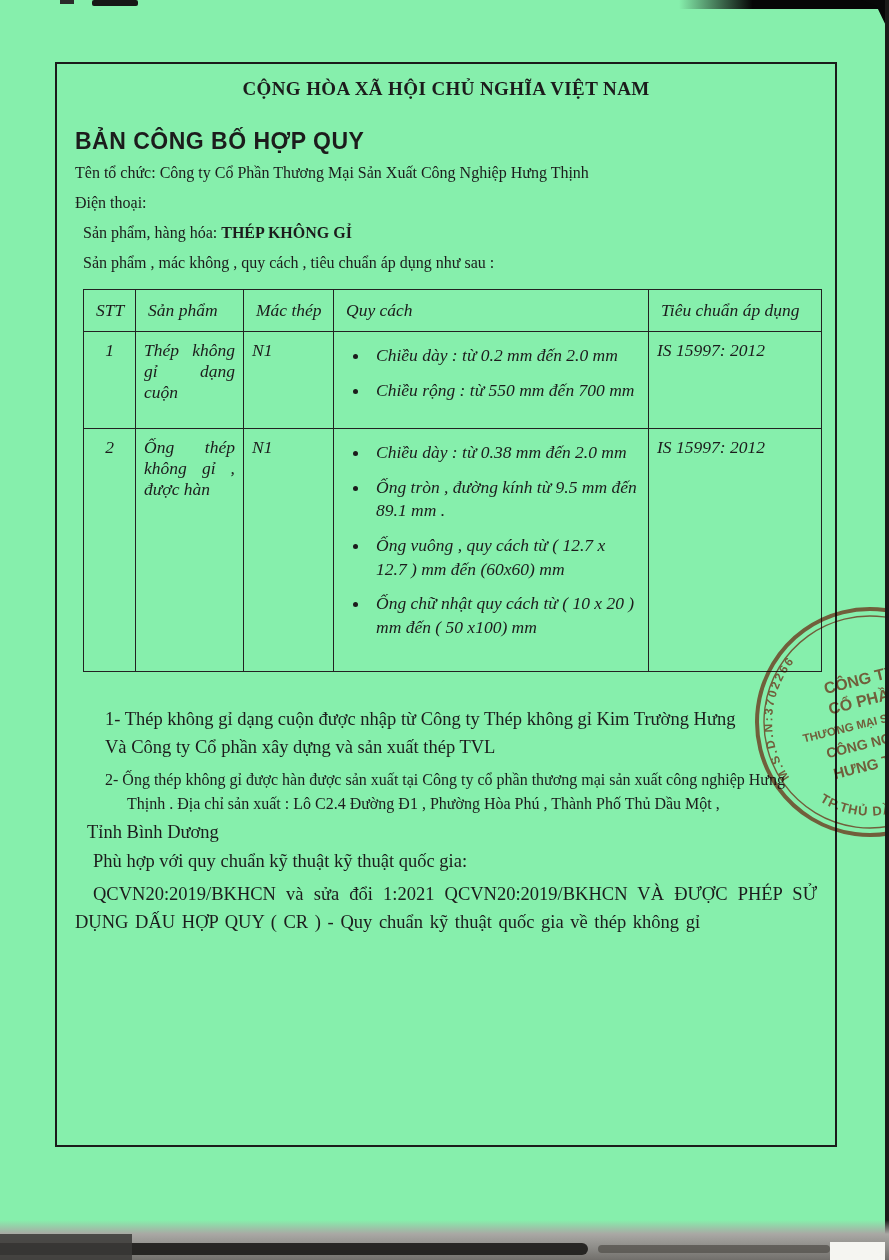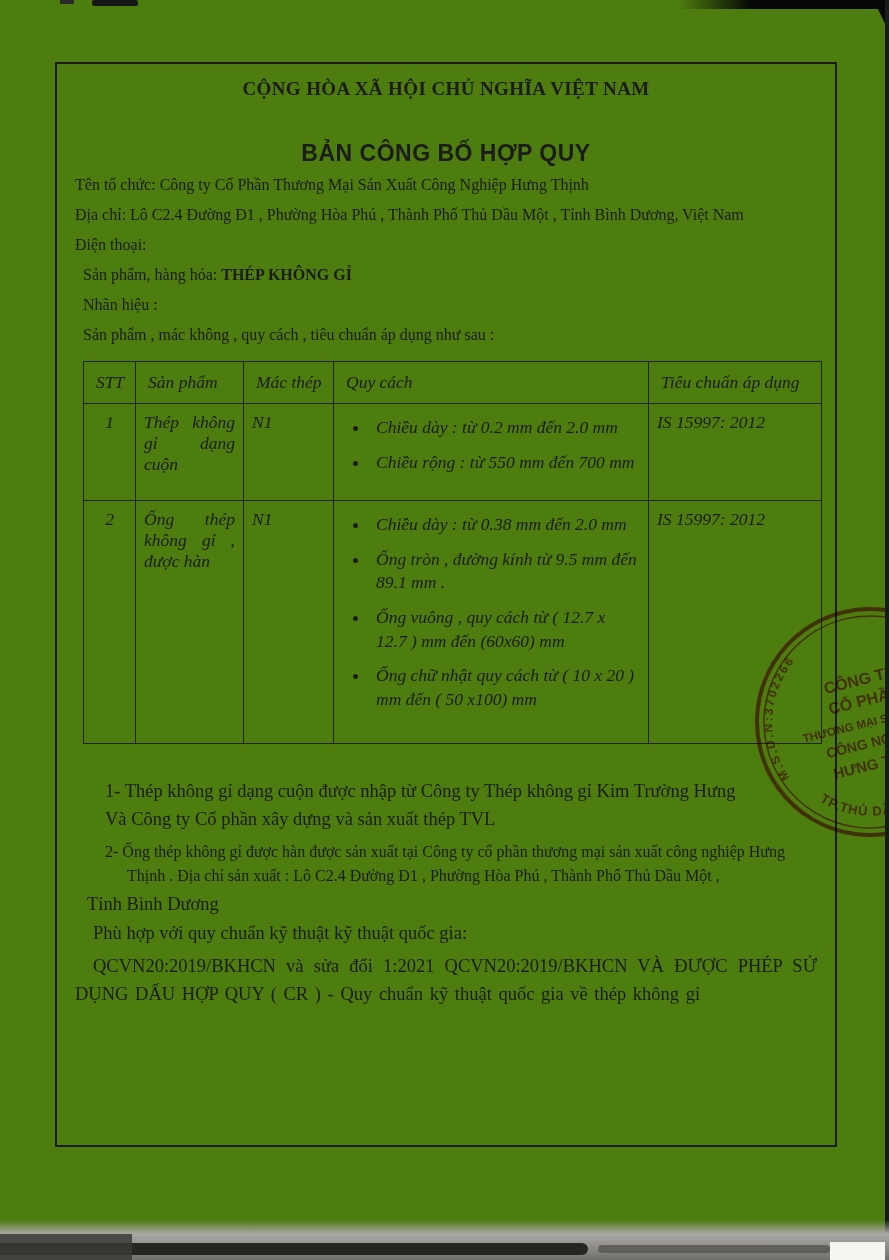--- a/index.html
+++ b/index.html
@@ -7,21 +7,21 @@
   body{
     width:889px;height:1260px;
     background:#e8e8e4;
     font-family:"Liberation Serif", serif;
     color:#1c1c1c;
     position:relative;
     overflow:hidden;
   }
   .page{
     position:absolute;inset:0;
-    background:#4d7c0f;
+    background:#86efac;
     overflow:hidden;
   }
   
   .artifact{position:absolute;pointer-events:none;z-index:6;}
   .a-top-left{top:0;left:92px;width:46px;height:6px;background:#171717;border-radius:2px;}
   .a-top-left2{top:0;left:60px;width:14px;height:4px;background:#2a2a2a;}
   .a-top-right{top:0;right:0;width:210px;height:9px;background:linear-gradient(to left,#060606 65%,rgba(6,6,6,0) 100%);}
   .a-corner-tr{top:0;right:0;width:28px;height:32px;background:#070707;clip-path:polygon(0 0,100% 0,100% 100%,55% 18%);}
   .a-right-edge{top:0;right:0;width:4px;height:100%;background:#1a1a18;}
   .a-bottom-band{bottom:0;left:0;width:100%;height:40px;background:linear-gradient(to bottom,rgba(150,149,145,0) 0%,#a9a8a4 35%,#8c8b87 70%,#716f6b 100%);}
@@ -38,21 +38,21 @@
     box-sizing:border-box;
     padding:12px 18px 0 18px;
     z-index:2;
   }
   
   .nat-header{text-align:center;margin-top:2px;}
   .nh1{font-size:19px;font-weight:bold;letter-spacing:.4px;}
   .nh2{display:inline-block;font-size:17.5px;font-weight:bold;margin-top:5px;
        border-bottom:2px solid #1b1b1b;padding:0 10px 3px 10px;letter-spacing:.3px;}
   .doc-title{
-    text-align:center;margin-top:40px;
+    text-align:left;margin-top:28px;
     font-family:"Liberation Sans", sans-serif;
     font-size:23px;font-weight:bold;letter-spacing:.5px;
   }
   .doc-number{text-align:center;font-size:18.5px;margin-top:12px;}
   
   .para{font-size:16px;line-height:1.5;margin:6px 0 0 0;}
   .indent1{padding-left:8px;}
   .bold{font-weight:bold;}
   
   .spec-table{
@@ -114,24 +114,22 @@
 
   <div class="frame">
 
     <div class="nat-header">
       <div class="nh1">CỘNG HÒA XÃ HỘI CHỦ NGHĨA VIỆT NAM</div>
     </div>
 
     <div class="doc-title">BẢN CÔNG BỐ HỢP QUY</div>
 
     <p class="para">Tên tổ chức: Công ty Cổ Phần Thương Mại Sản Xuất Công Nghiệp Hưng Thịnh</p>
-    <p class="para">Địa chỉ: Lô C2.4 Đường Đ1 , Phường Hòa Phú , Thành Phố Thủ Dầu Một , Tỉnh Bình Dương, Việt Nam</p>
     <p class="para">Điện thoại:</p>
     <p class="para indent1"><span>Sản phẩm, hàng hóa: </span><span class="bold">THÉP KHÔNG GỈ</span></p>
-    <p class="para indent1">Nhãn hiệu :</p>
     <p class="para indent1">Sản phẩm , mác không , quy cách , tiêu chuẩn áp dụng như sau :</p>
 
     <table class="spec-table">
       <colgroup>
         <col class="col-stt">
           <col class="col-sp">
           <col class="col-mt">
           <col class="col-qc">
           <col class="col-tc">
       </colgroup>

